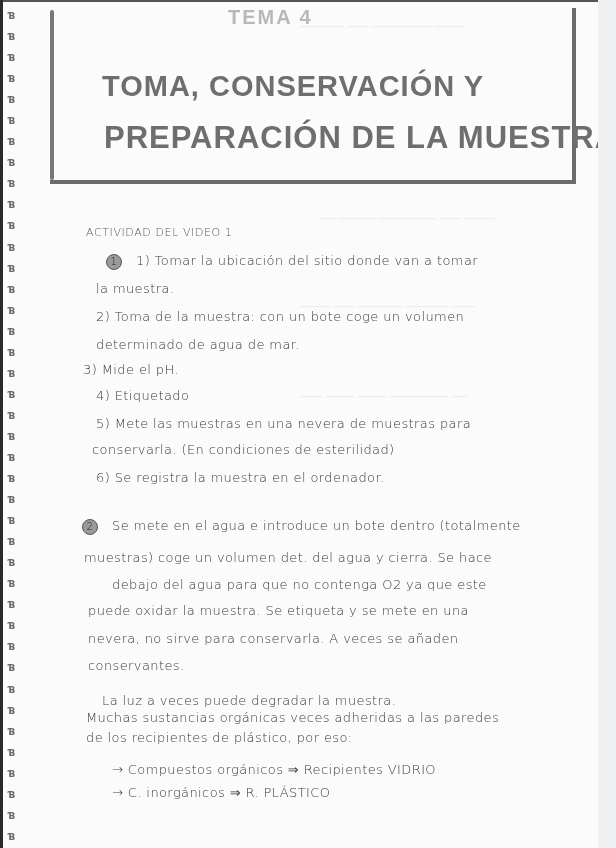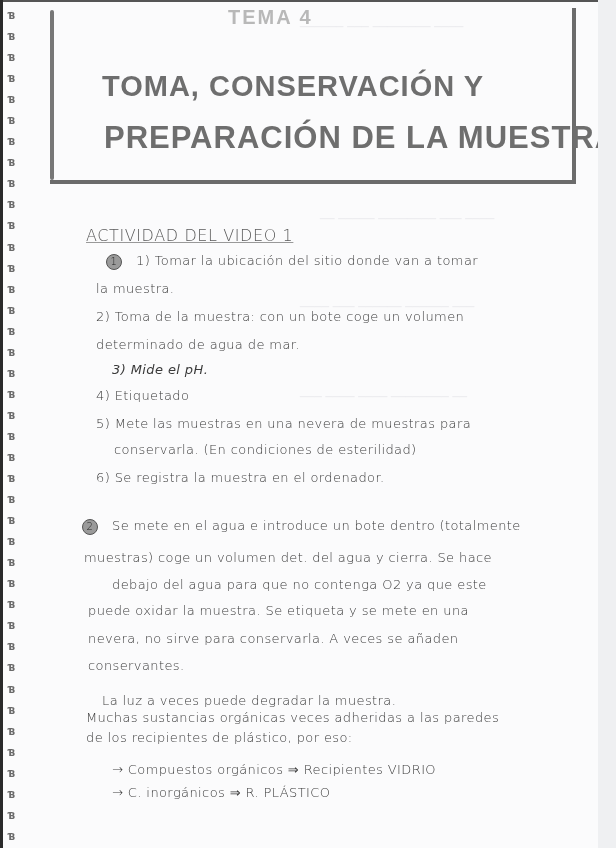--- a/index.html
+++ b/index.html
@@ -61,22 +61,22 @@
 
     .hand {
       position: absolute;
       font-family: "DejaVu Sans", sans-serif;
       font-size: 13px; color: #3a3a3a;
       white-space: nowrap;
       letter-spacing: 0.4px;
       font-weight: 300;
     }
     .heading-small {
-      font-size: 16px; color: #5a5a5a; letter-spacing: 0.6px;
-      text-decoration: underline; text-decoration-color: #999;
+      font-size: 11px; color: #5a5a5a; letter-spacing: 0.6px;
+      text-decoration-color: #999;
     }
     .circled {
       display: inline-block; width: 14px; height: 14px; border-radius: 50%;
       border: 1.5px solid #555; background: #9a9a9a; color: #222;
       font-size: 10px; line-height: 14px; text-align: center;
       margin-right: 14px; vertical-align: middle;
     }
     .ghost {
       position: absolute; font-family: "DejaVu Sans", sans-serif;
       font-size: 12px; color: #ebebee; white-space: nowrap;
@@ -144,24 +144,24 @@
   <div class="title-line t2">PREPARACIÓN DE LA MUESTRA</div>
 
   <div class="hand heading-small" style="left:86px;top:226px;">ACTIVIDAD DEL VIDEO 1</div>
 
   <div class="hand" style="left:106px;top:253px;">
     <span class="circled">1</span><span>1) Tomar la ubicación del sitio donde van a tomar</span>
   </div>
   <div class="hand" style="left:96px;top:281px;">la muestra.</div>
   <div class="hand" style="left:96px;top:309px;">2) Toma de la muestra: con un bote coge un volumen</div>
   <div class="hand" style="left:96px;top:337px;">determinado de agua de mar.</div>
-  <div class="hand" style="left:112px;top:362px;font-style:italic;">3) Mide el pH.</div>
+  <div class="hand" style="left:83px;top:362px;">3) Mide el pH.</div>
   <div class="hand" style="left:96px;top:388px;">4) Etiquetado</div>
   <div class="hand" style="left:96px;top:416px;">5) Mete las muestras en una nevera de muestras para</div>
-  <div class="hand" style="left:114px;top:442px;">conservarla. (En condiciones de esterilidad)</div>
+  <div class="hand" style="left:92px;top:442px;">conservarla. (En condiciones de esterilidad)</div>
   <div class="hand" style="left:96px;top:470px;">6) Se registra la muestra en el ordenador.</div>
 
   <div class="hand" style="left:82px;top:518px;">
     <span class="circled">2</span><span>Se mete en el agua e introduce un bote dentro (totalmente</span>
   </div>
   <div class="hand" style="left:84px;top:550px;">muestras) coge un volumen det. del agua y cierra. Se hace</div>
   <div class="hand" style="left:112px;top:577px;">debajo del agua para que no contenga O2 ya que este</div>
   <div class="hand" style="left:88px;top:603px;">puede oxidar la muestra. Se etiqueta y se mete en una</div>
   <div class="hand" style="left:88px;top:631px;text-align:center;">nevera, no sirve para conservarla. A veces se añaden</div>
   <div class="hand" style="left:88px;top:658px;">conservantes.</div>

